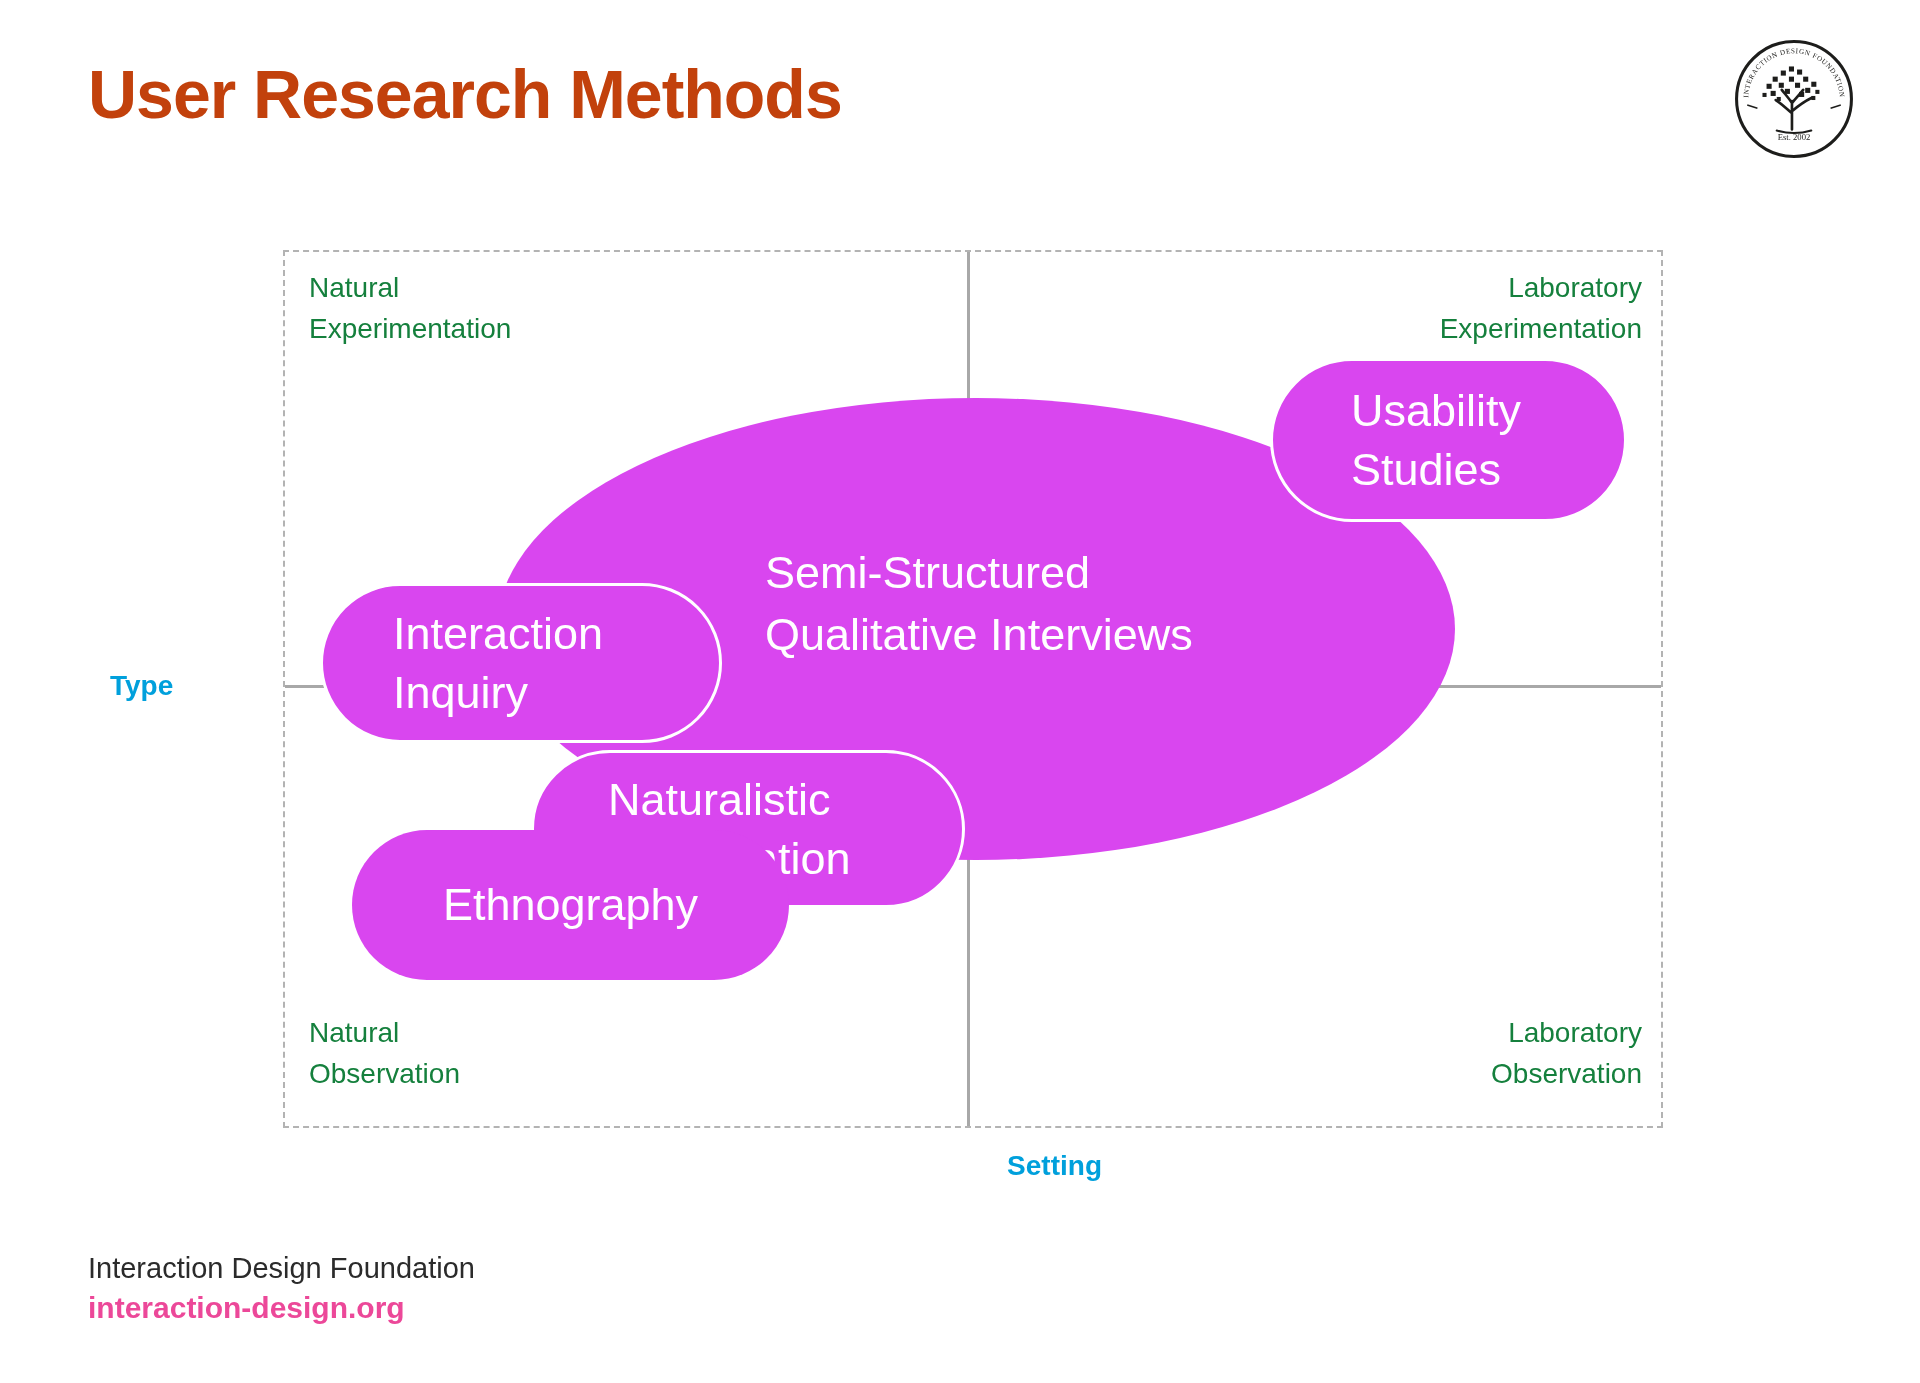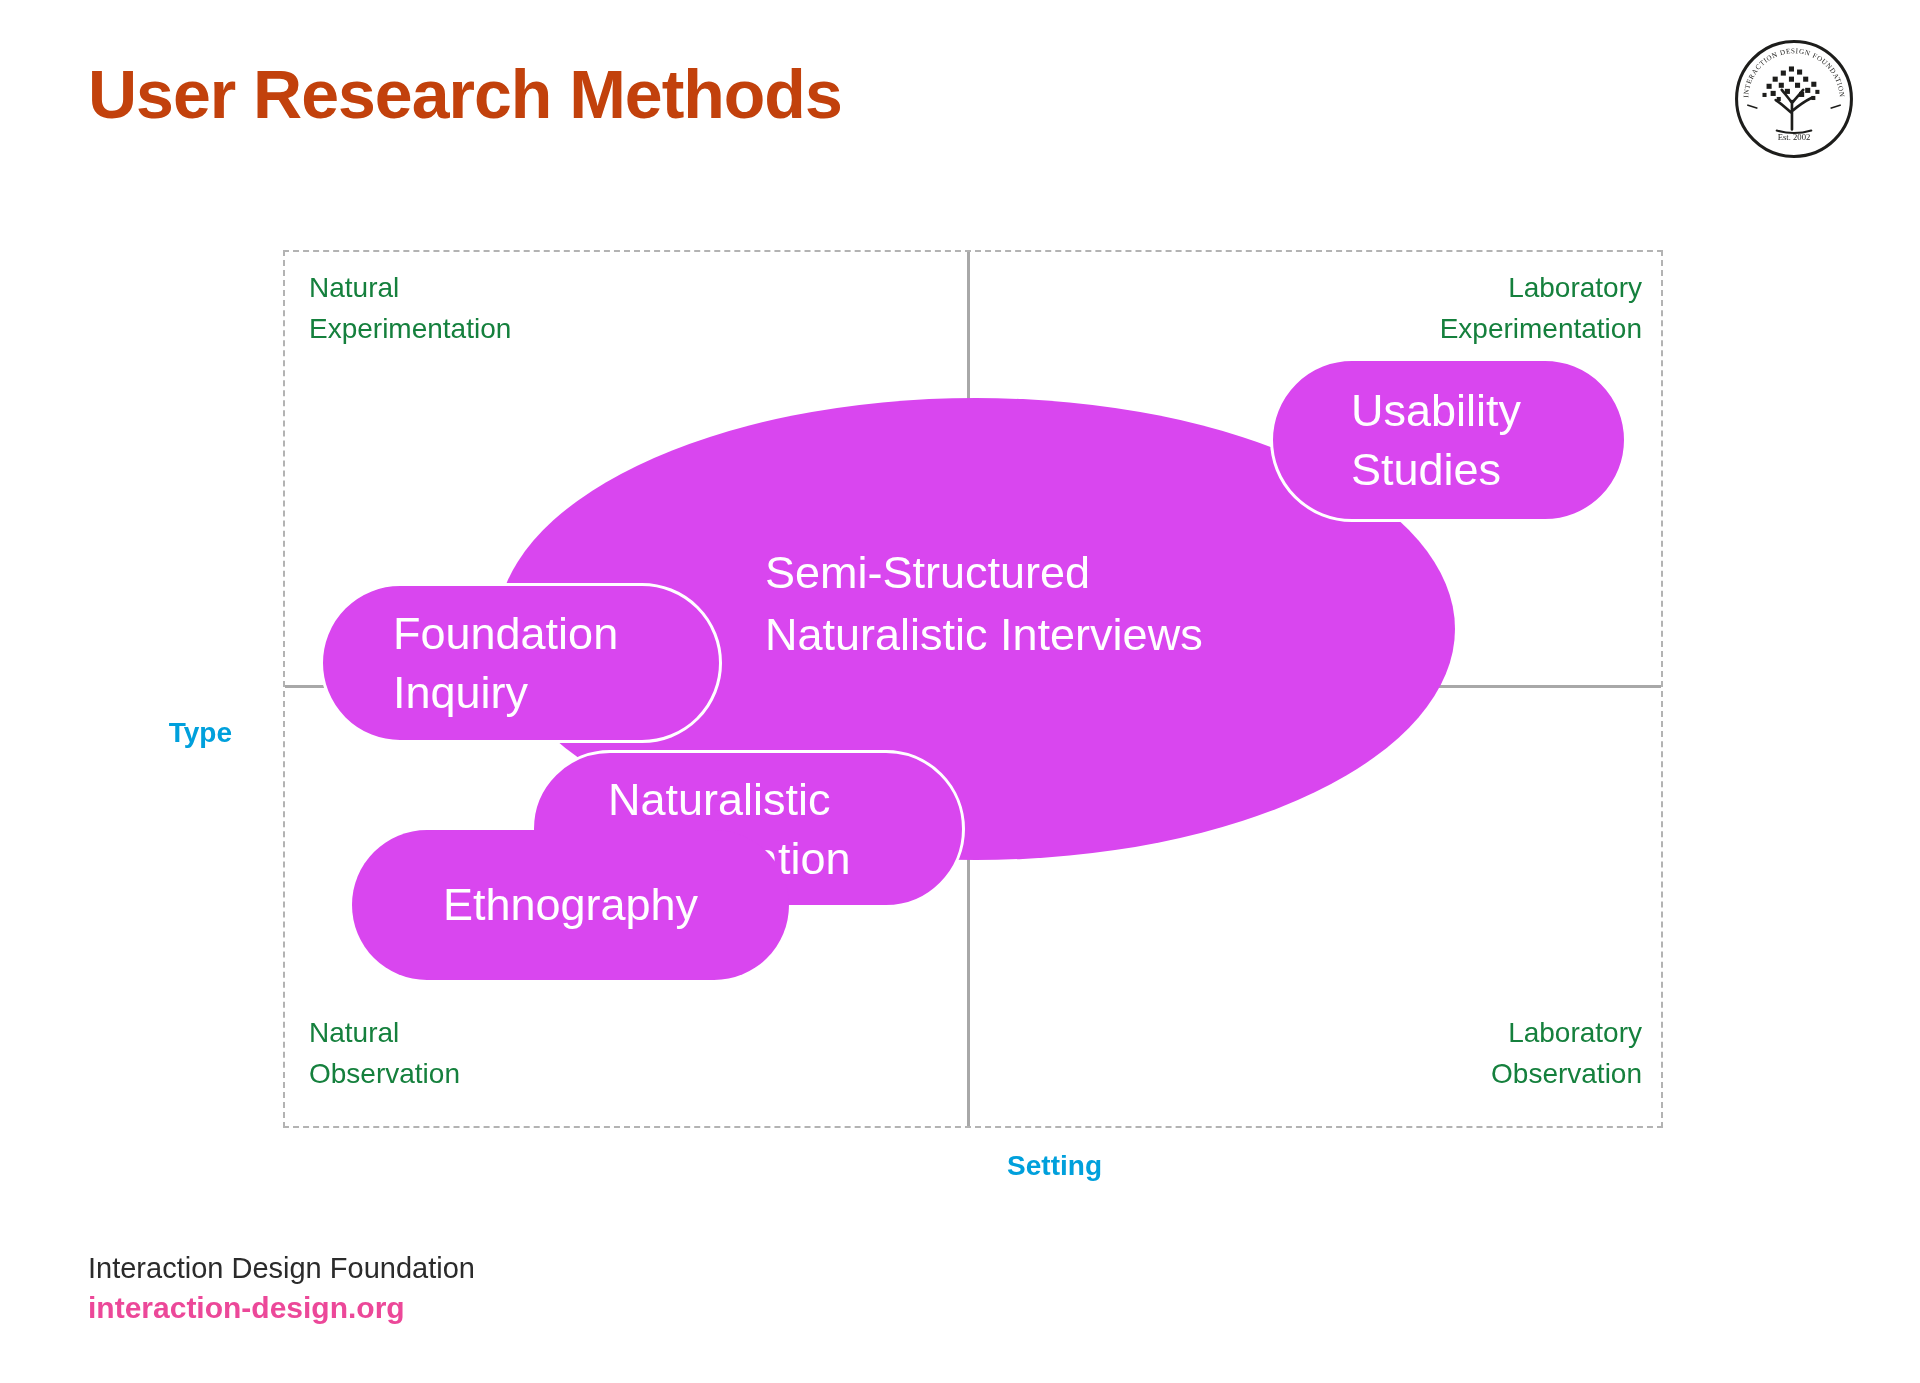--- a/index.html
+++ b/index.html
@@ -38,21 +38,21 @@
   }
   #q-tl{left:309px;top:268px;text-align:left;}
   #q-tr{right:278px;top:268px;text-align:right;}
   #q-bl{left:309px;top:1013px;text-align:left;}
   #q-br{right:278px;top:1013px;text-align:right;}
 
   
   .axis-title{
     font-size:28px;font-weight:700;color:#00a0dc;z-index:1;
   }
-  #axis-y{left:92px;top:670px;width:140px;text-align:right;margin-top:47px;}
+  #axis-y{left:110px;top:670px;width:140px;text-align:left;}
   #axis-x{left:902px;top:1150px;width:200px;text-align:right;}
 
   
   .shape{background:#d946ef;color:#ffffff;box-sizing:border-box;}
   #ellipse-interviews{
     left:497px;top:398px;width:958px;height:462px;
     border-radius:50%;z-index:2;
   }
   #ellipse-label{
     left:765px;top:542px;
@@ -143,29 +143,29 @@
   <div id="q-bl" class="abs quad-label multiline">Natural
 Observation</div>
   <div id="q-br" class="abs quad-label multiline">Laboratory
 Observation</div>
 
   <div id="axis-y" class="abs axis-title">Type</div>
   <div id="axis-x" class="abs axis-title">Setting</div>
 
   <div id="ellipse-interviews" class="abs shape"></div>
   <div id="ellipse-label" class="abs multiline">Semi-Structured
-Naturalistic Interviews</div>
+Qualitative Interviews</div>
 
   <div id="pill-usability" class="abs shape pill">
     <span class="multiline">Usability
 Studies</span>
   </div>
 
   <div id="pill-contextual" class="abs shape pill">
-    <span class="multiline">Foundation
+    <span class="multiline">Interaction
 Inquiry</span>
   </div>
 
   <div id="pill-naturalistic" class="abs shape pill">
     <span class="multiline">Naturalistic
 Observation</span>
   </div>
 
   <div id="pill-ethnography" class="abs shape pill">
     <span>Ethnography</span>

